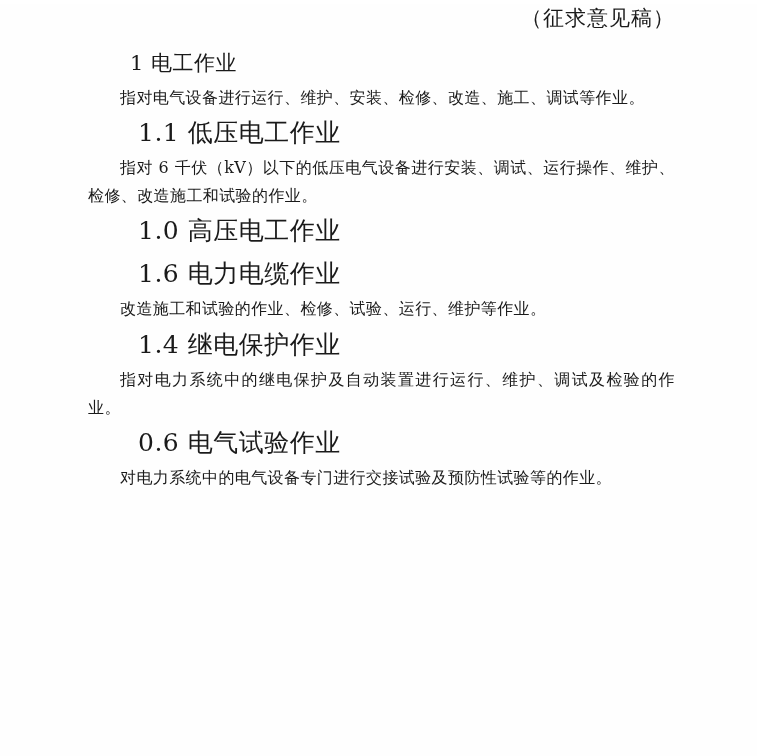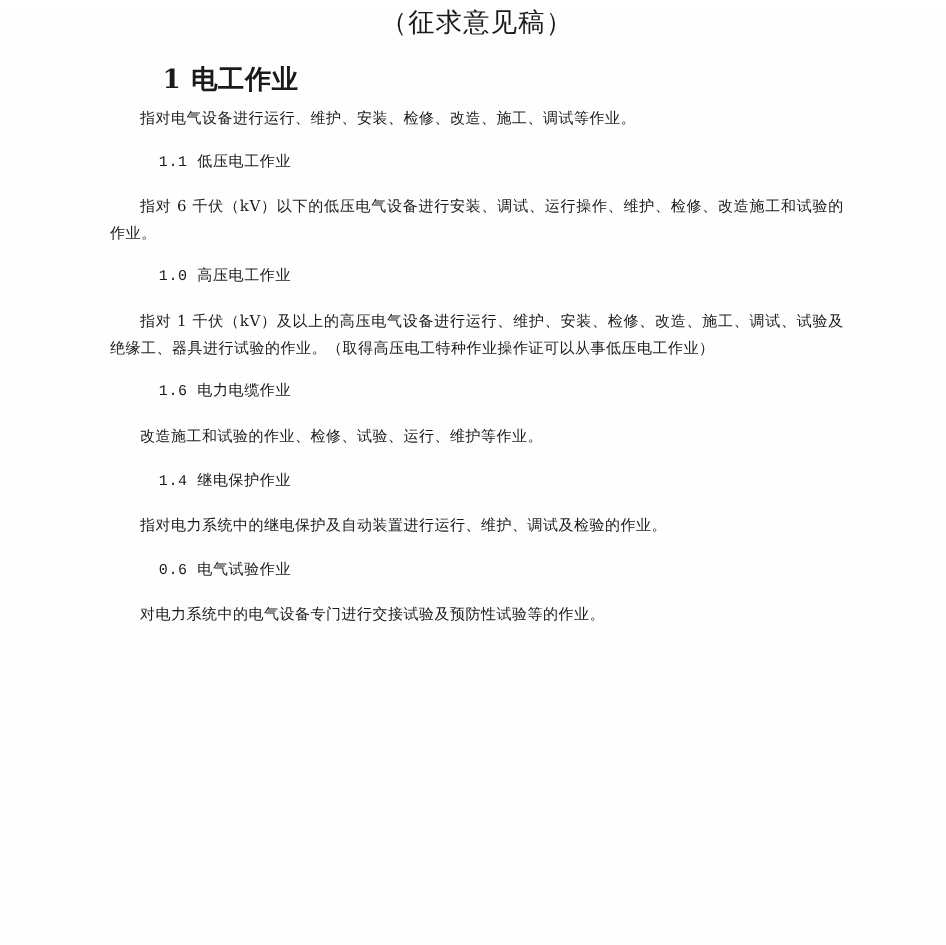--- a/index.html
+++ b/index.html
@@ -16,45 +16,44 @@
   }
   .page {
     position: relative;
     width: 757px;
     height: 756px;
     box-sizing: border-box;
     padding: 0 82px 0 88px;
     background: #fefefe;
   }
   .doc-subtitle {
-    text-align: center;
+    text-align: right;
     font-size: 21px;
     line-height: 1.4;
     margin: 4px 0 14px 0;
     letter-spacing: 1px;
     font-family: "DejaVu Serif", "Liberation Serif", serif;
   }
   .section-heading {
     font-size: 21px;
-    font-weight: bold;
+    font-weight: normal;
     line-height: 1.55;
     margin: 0 0 4px 0;
     text-indent: 2em;
     letter-spacing: 0.5px;
   }
   .sub-heading {
-    font-size: 12px;
+    font-size: 25px;
     line-height: 1.72;
-    margin: 15px;
+    margin: 0;
     text-indent: 2em;
     letter-spacing: 0.5px;
-    font-family: Liberation Mono, monospace;
   }
   .body-text {
-    font-size: 12px;
+    font-size: 16px;
     line-height: 1.72;
     margin: 0;
     text-indent: 2em;
     text-align: justify;
     text-justify: inter-ideograph;
     letter-spacing: 0.4px;
   }
   .block {
     margin-bottom: 0px;
   }
@@ -71,21 +70,20 @@
     <p class="body-text">指对电气设备进行运行、维护、安装、检修、改造、施工、调试等作业。</p>
   </div>
 
   <div class="block">
     <div class="sub-heading">1.1 低压电工作业</div>
     <p class="body-text">指对 6 千伏（kV）以下的低压电气设备进行安装、调试、运行操作、维护、检修、改造施工和试验的作业。</p>
   </div>
 
   <div class="block">
     <div class="sub-heading">1.0 高压电工作业</div>
-    <p class="body-text">指对 1 千伏（kV）及以上的高压电气设备进行运行、维护、安装、检修、改造、施工、调试、试验及绝缘工、器具进行试验的作业。（取得高压电工特种作业操作证可以从事低压电工作业）</p>
   </div>
 
   <div class="block">
     <div class="sub-heading">1.6 电力电缆作业</div>
     <p class="body-text">改造施工和试验的作业、检修、试验、运行、维护等作业。</p>
   </div>
 
   <div class="block">
     <div class="sub-heading">1.4 继电保护作业</div>
     <p class="body-text">指对电力系统中的继电保护及自动装置进行运行、维护、调试及检验的作业。</p>

